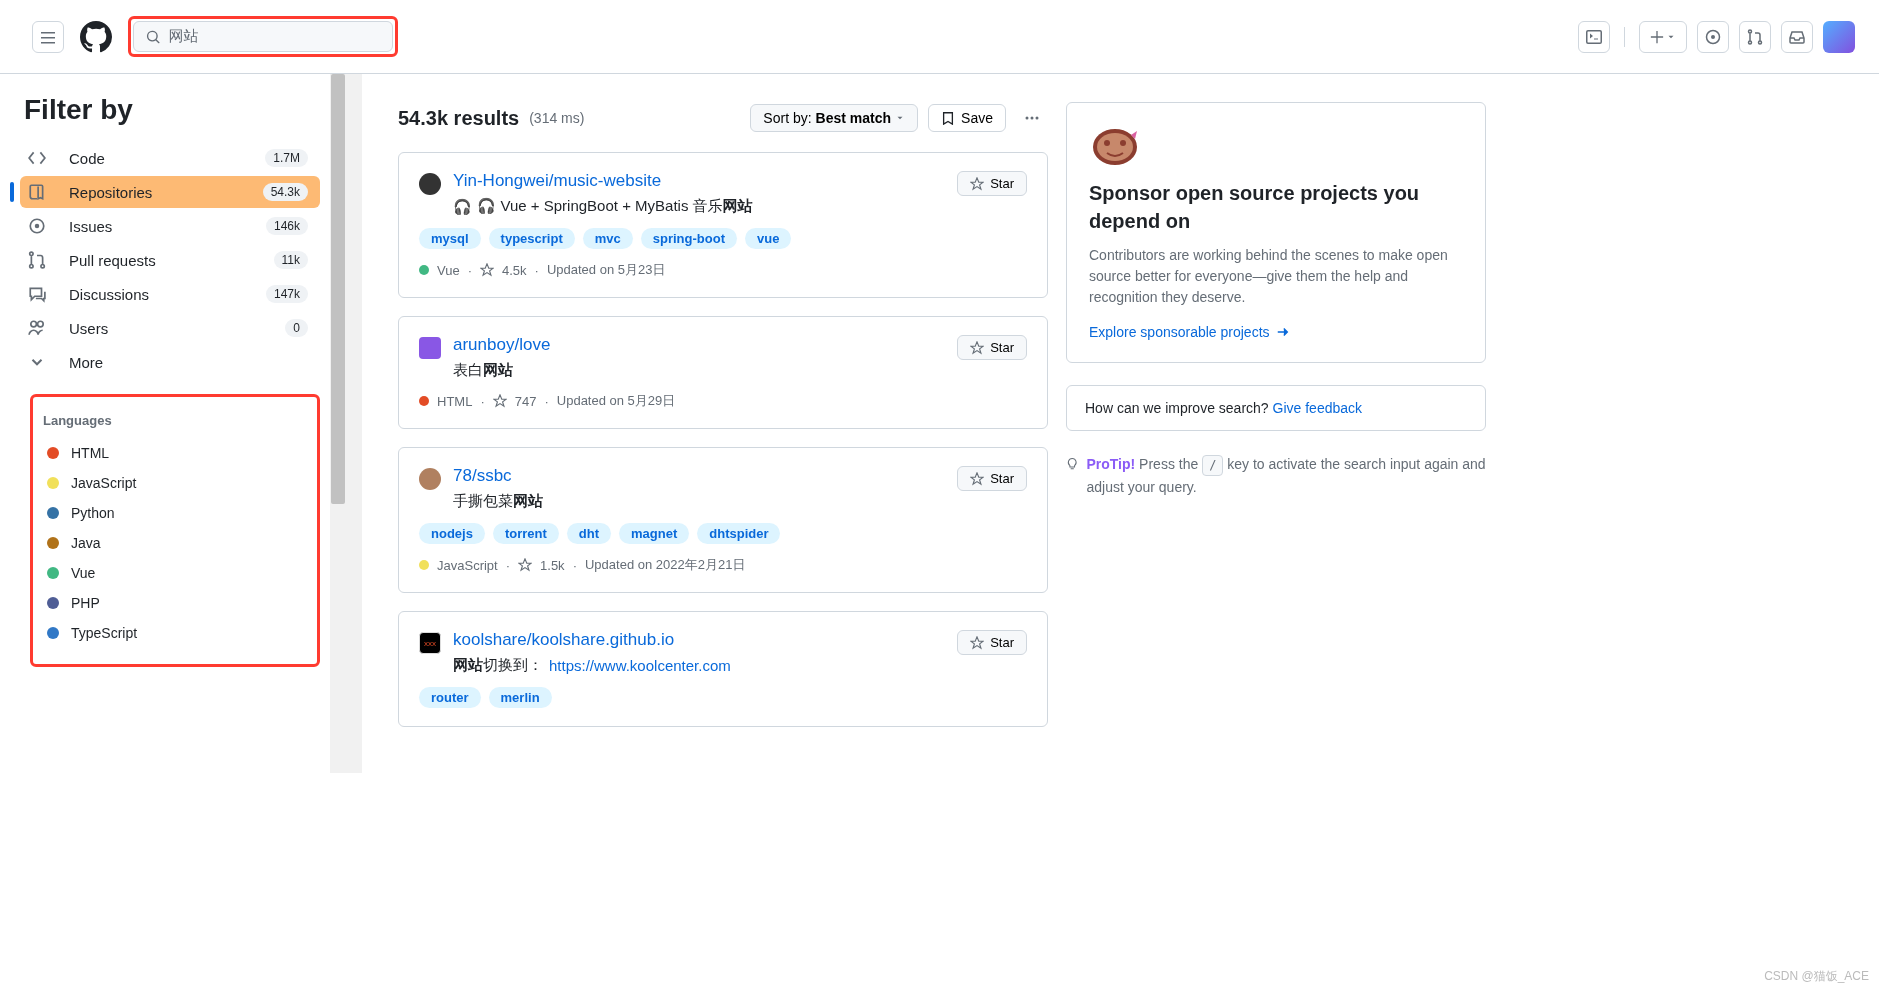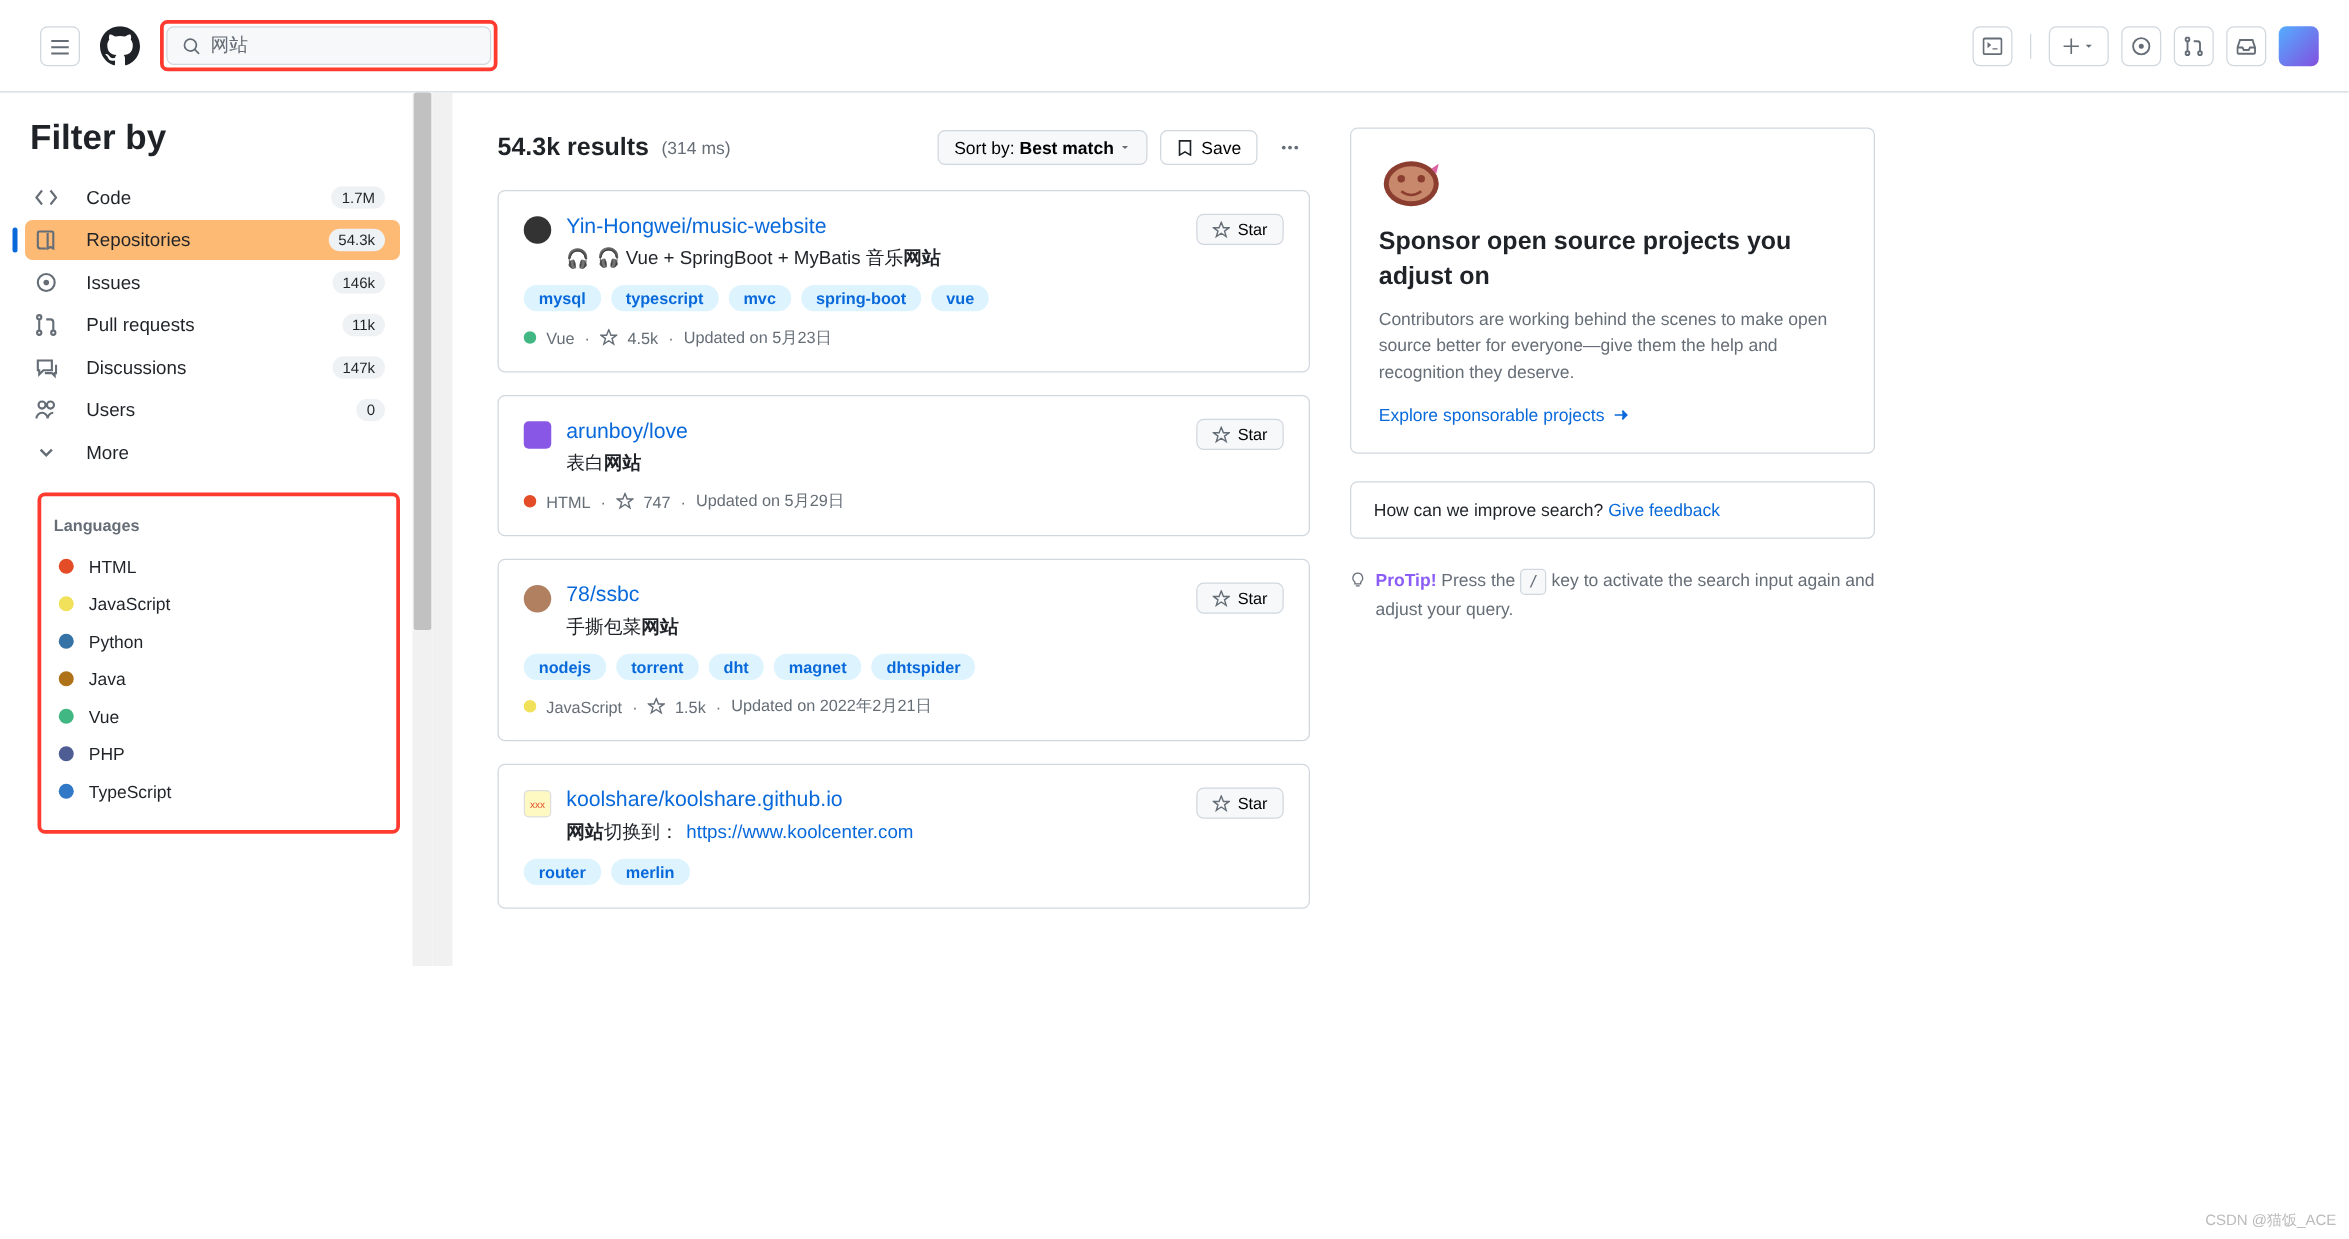--- a/index.html
+++ b/index.html
@@ -29,21 +29,21 @@
 .filter-item.active { background:#fdba74; position:relative; }
 .filter-item.active::before { content:""; position:absolute; left:-10px; top:6px; bottom:6px; width:4px; background:#0969da; border-radius:2px; }
 .filter-item .fi-icon { width:18px; display:flex; color:#656d76; }
 .filter-item .fi-label { flex:1; font-size:15px; }
 .filter-item .fi-count { background:#eff2f5; color:#1f2328; padding:2px 8px; border-radius:999px; font-size:12px; font-weight:500; }
 .lang-box { border:3px solid #ff3b30; border-radius:6px; padding:16px 10px; margin-top:16px;margin-left:10px; }
 .lang-title { font-size:13px; font-weight:600; color:#656d76; margin-bottom:10px; }
 .lang-item { display:flex; align-items:center; gap:12px; padding:7px 4px; cursor:pointer; }
 .lang-dot { width:12px; height:12px; border-radius:50%; }
 
-.main { flex:1; padding:28px 36px; display:flex; gap:32px; }
+.main { flex:1; padding:28px 36px; display:flex; gap:18px; }
 .results-col { flex:0 0 650px; }
 .results-head { display:flex; align-items:center; margin-bottom:18px; gap:10px; }
 .results-count { font-size:20px; font-weight:600; }
 .results-time { font-size:14px; color:#656d76; }
 .sort-btn { border:1px solid #d0d7de; background:#f6f8fa; border-radius:6px; padding:5px 12px; font-size:14px; cursor:pointer; display:flex; align-items:center; gap:4px; }
 .save-btn { border:1px solid #d0d7de; background:#fff; border-radius:6px; padding:5px 12px; font-size:14px; cursor:pointer; display:flex; align-items:center; gap:6px; }
 .kebab { width:32px; height:32px; display:flex; align-items:center; justify-content:center; cursor:pointer; border-radius:6px; }
 
 .card { border:1px solid #d0d7de; border-radius:6px; padding:18px 20px; margin-bottom:18px; }
 .card-head { display:flex; align-items:flex-start; gap:12px; }
@@ -362,21 +362,21 @@
       <svg width="14" height="14" viewBox="0 0 16 16">
                 <path fill="none" stroke="#656d76" stroke-width="1.3" d="M8 1l2 5h5l-4 3 1.5 5L8 11l-4.5 3L5 9 1 6h5z"></path>
               </svg>
               <span>1.5k</span>
               <span class="meta-sep">·</span>
       <span>Updated on 2022年2月21日</span>
     </div>
           </div>
           <div class="card">
             <div class="card-head">
-    <div class="repo-avatar sq" style="background:#fef9c3;border:1px solid #ddd;display:flex;align-items:center;justify-content:center;font-size:8px;color:#e34c26">xxx</div>
+    <div class="repo-avatar sq" style="background:#000000;border:1px solid #ddd;display:flex;align-items:center;justify-content:center;font-size:8px;color:#e34c26">xxx</div>
     <div style="flex:1">
       <a class="repo-link">koolshare/koolshare.github.io</a>
       <div class="desc">
                   <span><b>网站</b>切换到：</span>
                   <a class="desc-link">https://www.koolcenter.com</a>
                 </div>
     </div>
     <button class="star-btn">
       <svg width="14" height="14" viewBox="0 0 16 16">
                   <path fill="none" stroke="#656d76" stroke-width="1.3" d="M8 1l2 5h5l-4 3 1.5 5L8 11l-4.5 3L5 9 1 6h5z"></path>
@@ -395,21 +395,21 @@
     <div class="right-col">
       <div class="sponsor-card">
         <svg class="sponsor-img" viewBox="0 0 52 44">
             <ellipse cx="26" cy="22" rx="22" ry="18" fill="#8b3d2f"></ellipse>
             <ellipse cx="26" cy="22" rx="18" ry="14" fill="#c7886b"></ellipse>
             <circle cx="18" cy="18" r="3" fill="#8b3d2f"></circle>
             <circle cx="34" cy="18" r="3" fill="#8b3d2f"></circle>
             <path d="M18 28 Q26 34 34 28" fill="none" stroke="#8b3d2f" stroke-width="2"></path>
             <path d="M42 10 L48 6 L46 14 Z" fill="#db61a2"></path>
           </svg>
-        <div class="sponsor-title">Sponsor open source projects you adjust on</div>
+        <div class="sponsor-title">Sponsor open source projects you depend on</div>
         <div class="sponsor-desc">Contributors are working behind the scenes to make open source better for everyone—give them the help and recognition they deserve.</div>
         <a class="sponsor-link">
           <span>Explore sponsorable projects</span>
           <svg width="14" height="14" viewBox="0 0 16 16">
               <path fill="#0969da" d="M2 8h10M9 4l4 4-4 4" stroke="#0969da" stroke-width="1.5"></path>
             </svg>
         </a>
       </div>
       <div class="feedback-card">
         <span>How can we improve search? </span><a class="feedback-link">Give feedback</a>

